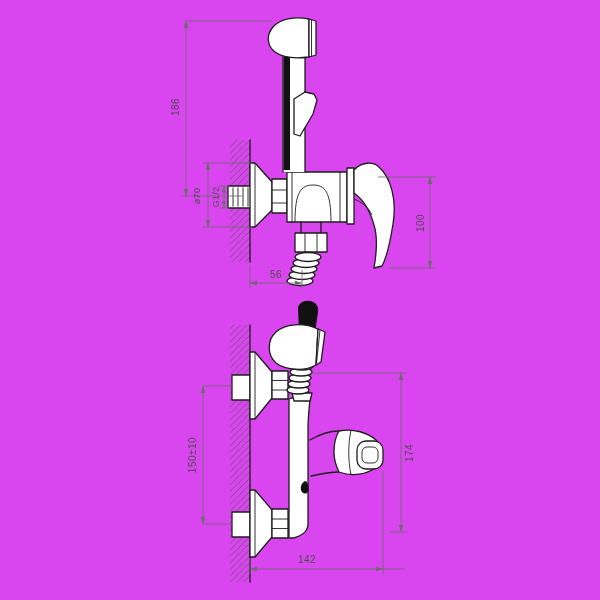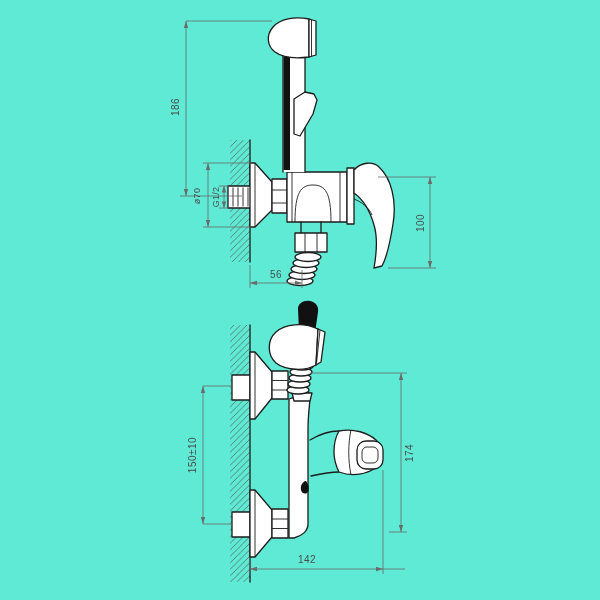--- a/index.html
+++ b/index.html
@@ -5,21 +5,21 @@
   html, body {
     margin: 0;
     padding: 0;
     background: #ffffff;
     font-family: "Liberation Sans", sans-serif;
   }
   .stage {
     position: relative;
     width: 600px;
     height: 600px;
-    background: #5eead4;
+    background: #d946ef;
     overflow: hidden;
   }
   svg { display: block; }
   .outline  { stroke: #1d1d1d; stroke-width: 1.3; fill: none; stroke-linejoin: round; stroke-linecap: round; }
   .outline-fill { stroke: #1d1d1d; stroke-width: 1.3; fill: #ffffff; stroke-linejoin: round; }
   .thin     { stroke: #1d1d1d; stroke-width: 0.9; fill: none; }
   .solid    { fill: #111111; stroke: none; }
   .dim      { stroke: #6b6b6b; stroke-width: 0.8; fill: none; }
   .dim-arrow{ fill: #6b6b6b; stroke: none; }
   .dim-text { fill: #4d4d4d; font-size: 10px; letter-spacing: 0.5px; }

